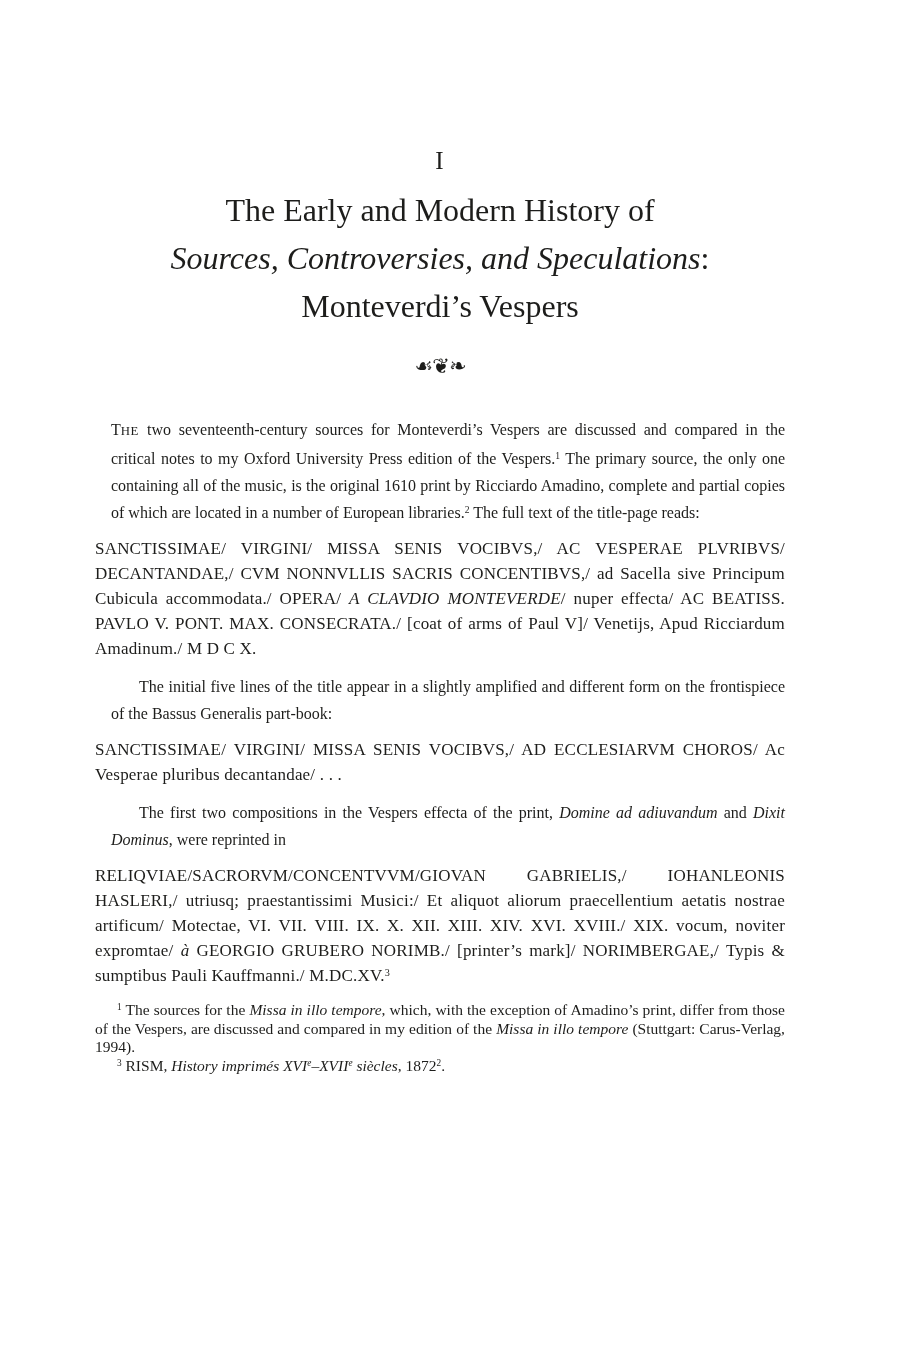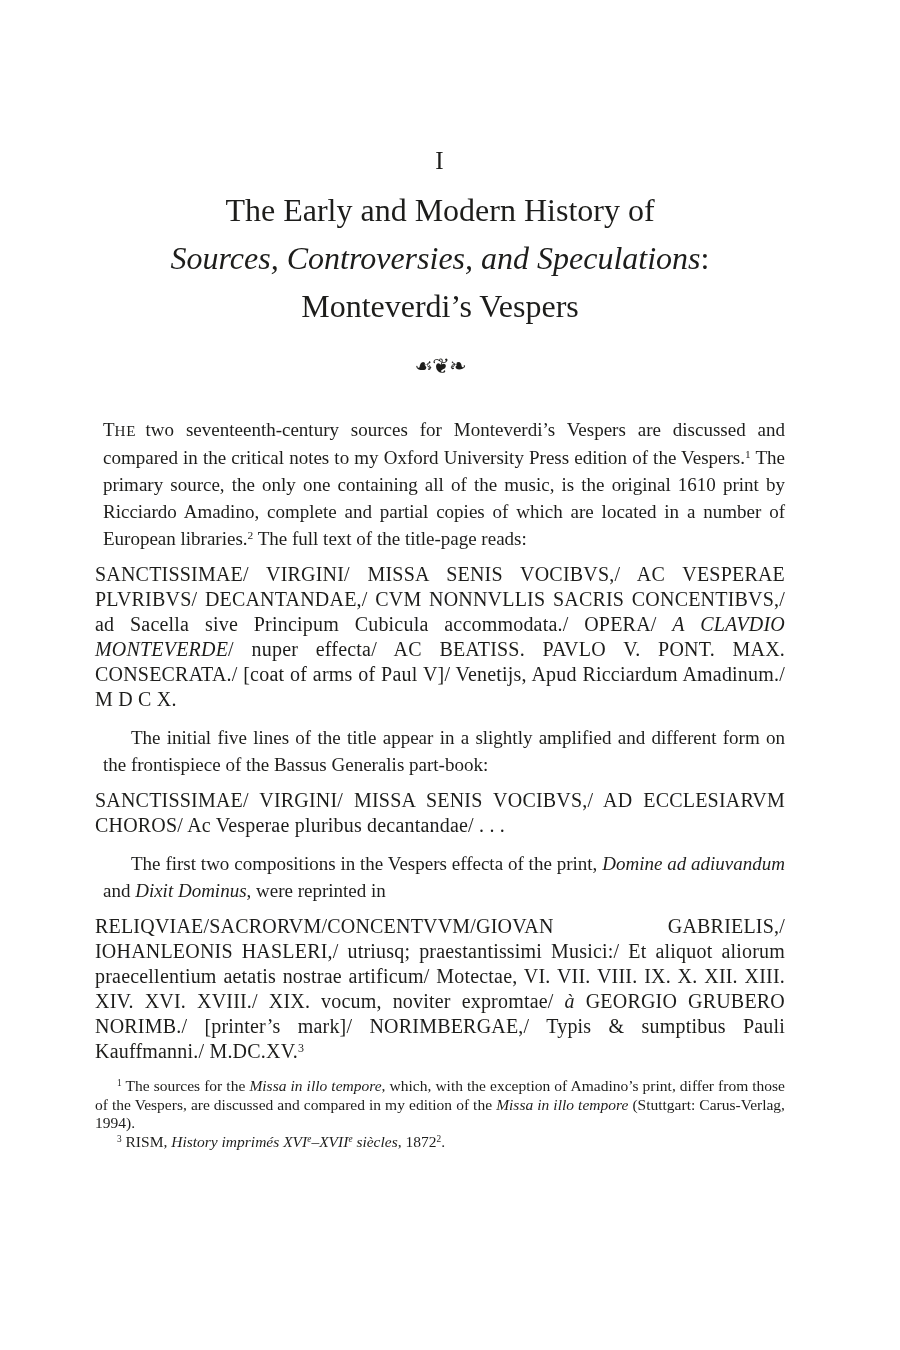--- a/index.html
+++ b/index.html
@@ -34,33 +34,33 @@
   }
   .ornament{
     text-align:center;
     margin-top:25px;
     font-size:21px;
     line-height:22px;
     font-family:"DejaVu Sans", sans-serif;
     letter-spacing:-1px;
   }
   .para{
-    font-size:19px;
+    font-size:16px;
     line-height:27px;
     text-align:justify;
-    margin:8px 0 0 8px;
+    margin:8px 0 0 16px;
   }
   .para.first{
     margin-top:39px;
   }
   .para.indent{
     text-indent:28px;
   }
   .quote{
-    font-size:20px;
+    font-size:17px;
     line-height:25px;
     text-align:justify;
     letter-spacing:0.2px;
     margin:10px 0 12px 0;
   }
   .footnotes{
     margin-top:13px;
     font-size:15.5px;
     line-height:18.6px;
     text-align:justify;

